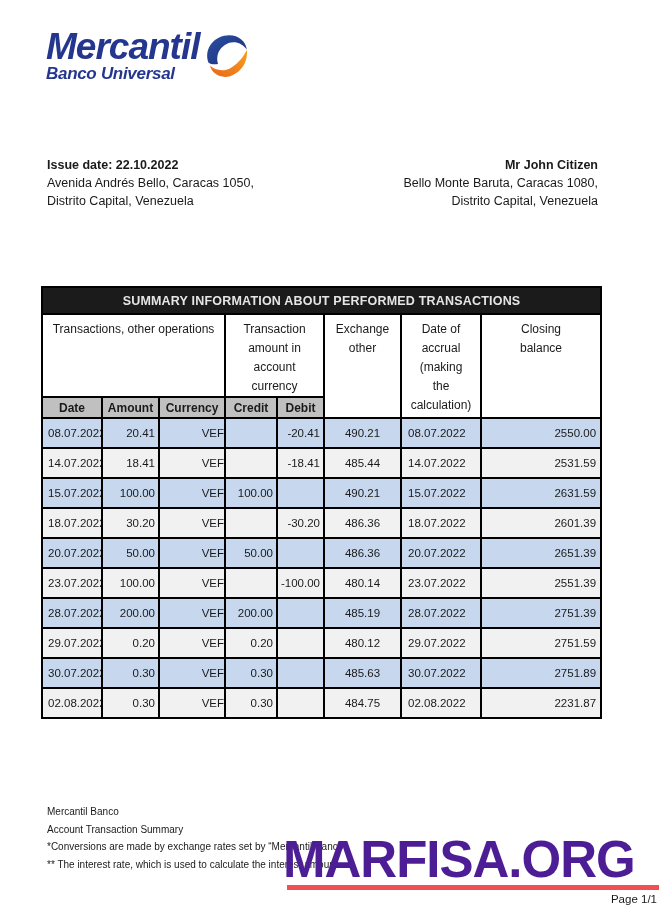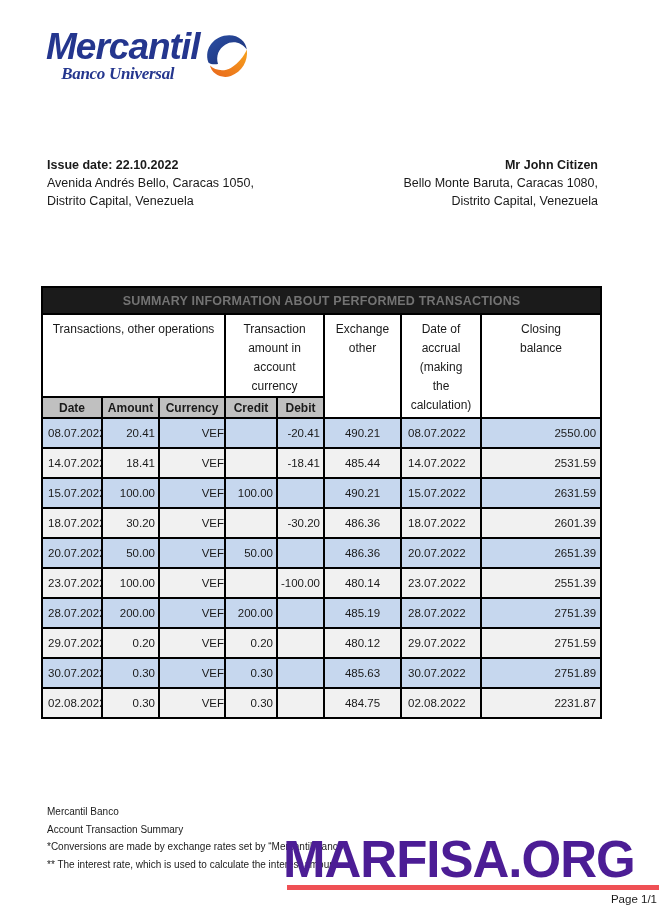--- a/index.html
+++ b/index.html
@@ -4,34 +4,34 @@
 <style>
   * { margin:0; padding:0; box-sizing:border-box; }
   html,body { background:#ffffff; }
   body { font-family:"Liberation Sans","DejaVu Sans",sans-serif; color:#1a1a1a; }
   .page { position:relative; width:672px; height:919px; background:#fff; overflow:hidden; }
 
   
   .logo { position:absolute; left:46px; top:27px; display:flex; align-items:flex-start; }
   .logo-text { display:flex; flex-direction:column; }
   .brand { font-size:37px; font-weight:bold; font-style:italic; color:#24368e; letter-spacing:-1px; line-height:40px; }
-  .brand-sub { font-size:17px; font-weight:bold; font-style:italic; color:#24368e; text-align:center; padding-right:10px; margin-top:-3px; letter-spacing:-0.3px;font-family:Liberation Serif, serif; }
+  .brand-sub { font-size:17px; font-weight:bold; font-style:italic; color:#24368e; text-align:left; padding-right:10px; margin-top:-3px; letter-spacing:-0.3px; }
   .swoosh { width:48px; height:52px; margin-left:3px; margin-top:3px; }
 
   
   .issue-block { position:absolute; left:47px; top:156px; font-size:12.5px; line-height:18px; }
   .issue-block .b1 { font-weight:bold; }
   .recipient-block { position:absolute; right:74px; top:156px; font-size:12.5px; line-height:18px; text-align:right; }
   .recipient-block .b1 { font-weight:bold; }
 
   
   .tx-table-wrap { position:absolute; left:41px; top:286px; width:559px; }
   table.tx { border-collapse:collapse; table-layout:fixed; width:559px; }
   table.tx th, table.tx td { border:2px solid #000; overflow:hidden; }
-  .title-row th { background:#1b1b1b; color:#737373; font-size:12.5px; font-weight:bold; height:27px; text-align:center; letter-spacing:0.2px; }
+  .title-row th { background:#1b1b1b; color:#e5e5e5; font-size:12.5px; font-weight:bold; height:27px; text-align:center; letter-spacing:0.2px; }
   .group-row th { background:#fff; font-weight:normal; font-size:12px; vertical-align:top; padding-top:5px; line-height:19px; height:77px; text-align:center; white-space:pre-line; }
   .sub-row th { background:#c0c0c0; font-weight:bold; font-size:12px; height:21px; text-align:center; }
   table.tx td { height:30px; font-size:11.5px; vertical-align:middle; }
   tr.row-blue td { background:#c6d7ee; }
   tr.row-gray td { background:#f1f1f1; }
   td.c-date    { text-align:left;  padding-left:5px; }
   td.c-amount  { text-align:right; padding-right:3px; }
   td.c-currency{ text-align:right; }
   td.c-credit  { text-align:right; padding-right:3px; }
   td.c-debit   { text-align:right; padding-right:3px; }

